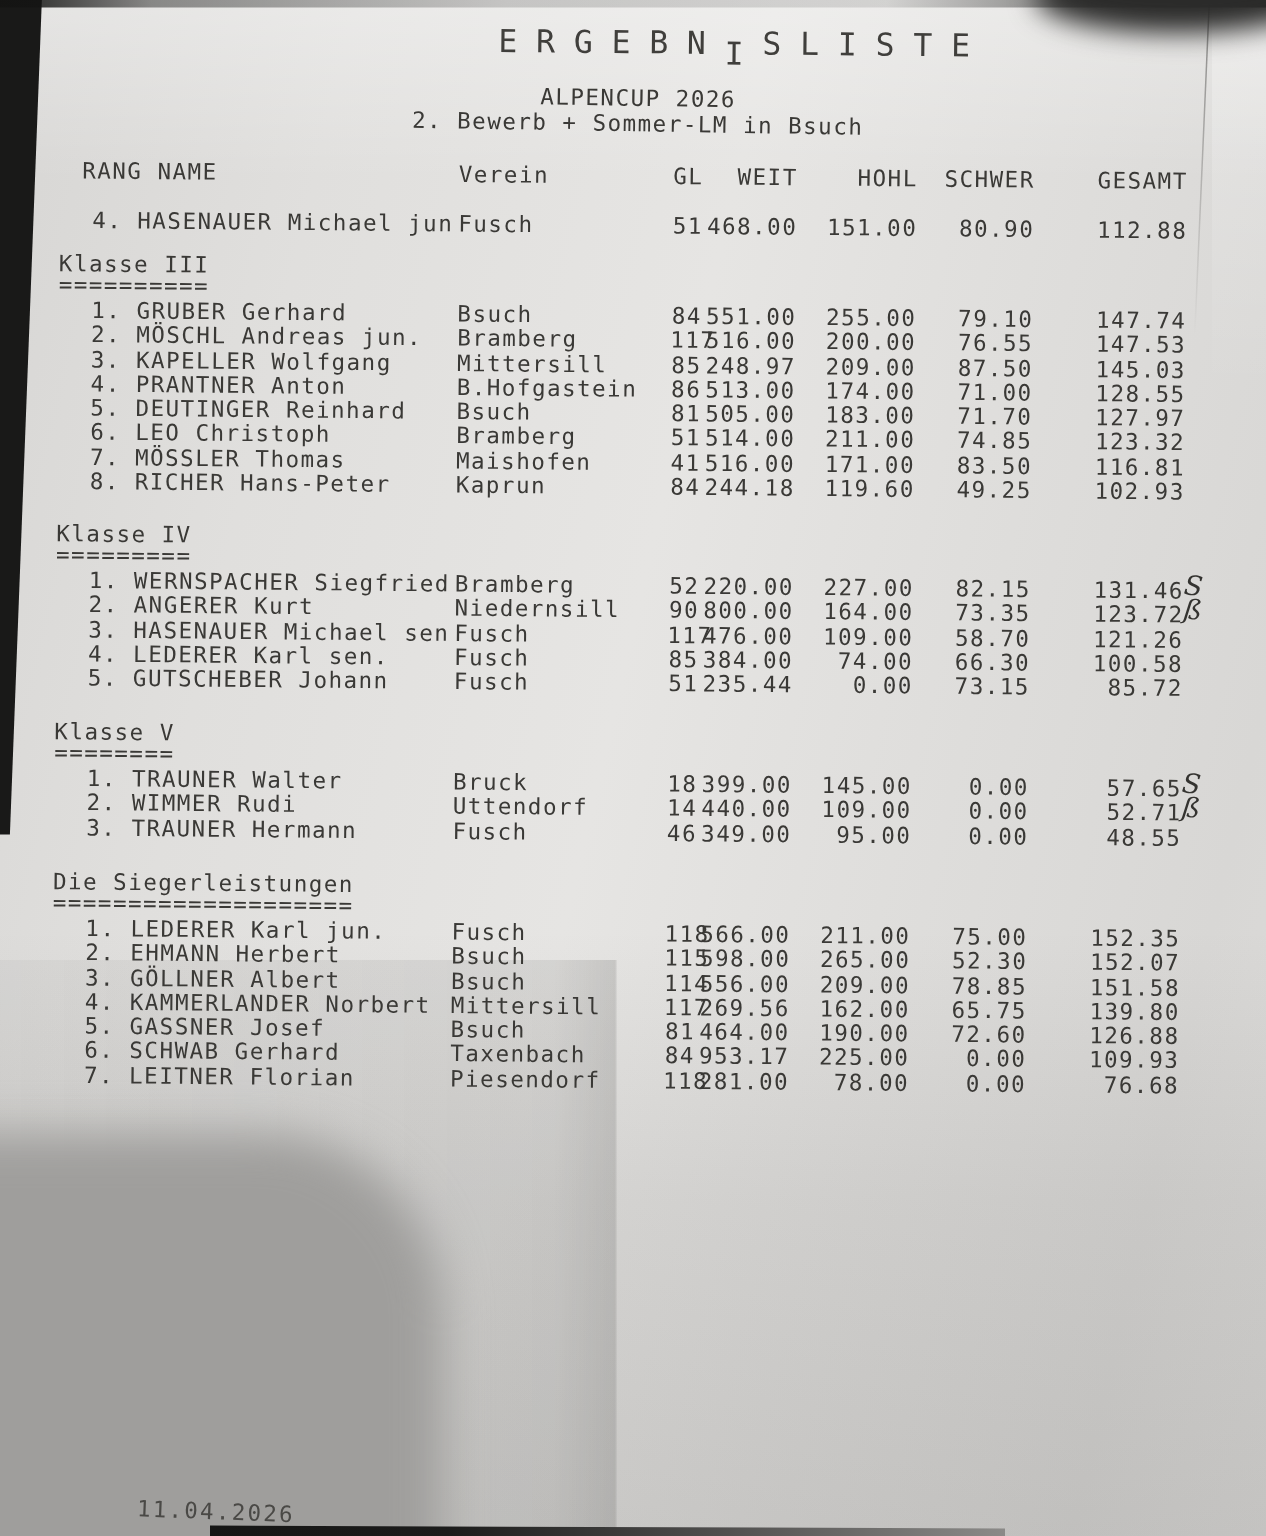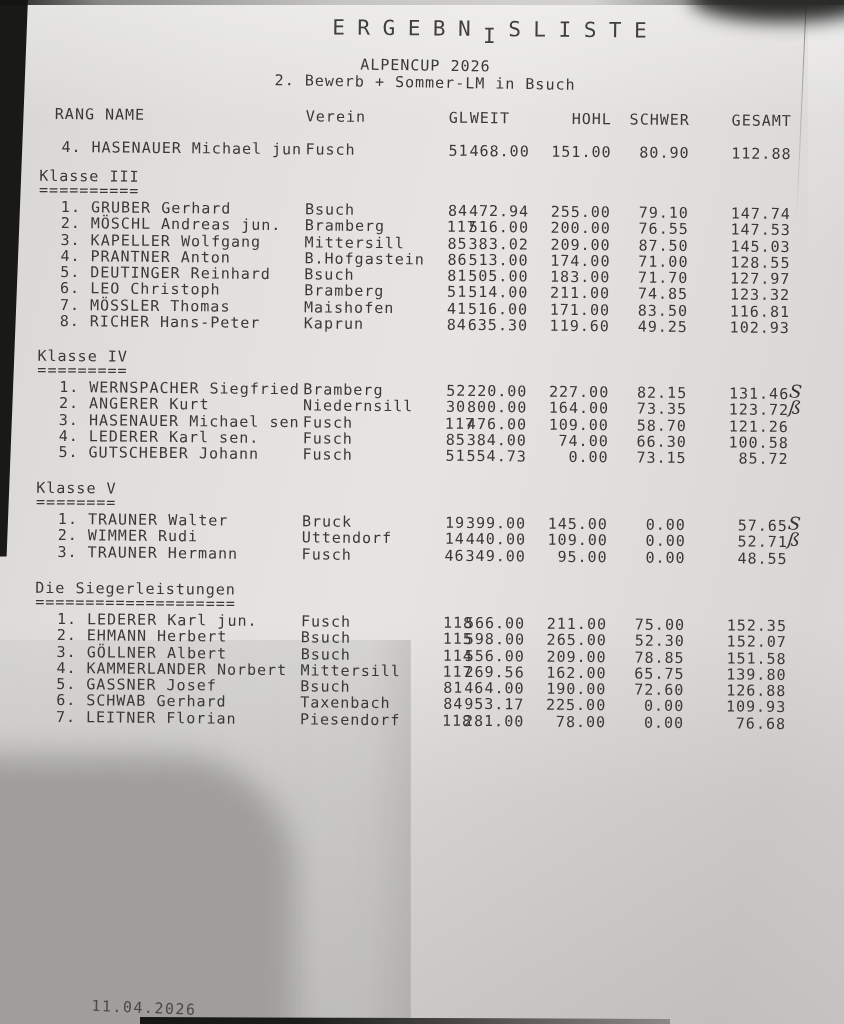--- a/index.html
+++ b/index.html
@@ -74,21 +74,21 @@
     font-size:15px;letter-spacing:1px;line-height:17px;
     transform:rotate(0.35deg);
   }
   
   .trow{display:flex;white-space:nowrap;line-height:16.3px;font-size:15px;letter-spacing:1px;}
   .c{flex:none;display:block;}
   .c.rank  {width:42px;text-align:right;}
   .c.name  {width:216px;padding-left:10px;box-sizing:border-box;}
   .c.verein{width:150px;padding-left:8px;box-sizing:border-box;}
   .c.gl    {width:22px;text-align:center;}
-  .c.weit  {width:62px;text-align:left;}
+  .c.weit  {width:62px;text-align:right;}
   .c.hohl  {width:80px;text-align:right;}
   .c.schwer{width:78px;text-align:right;}
   .c.gesamt{width:102px;text-align:right;}
   .c.mark  {width:20px;font-family:"DejaVu Serif","Liberation Serif",serif;
             font-style:italic;font-size:18px;line-height:14px;color:#343330;
             transform:translateY(-1px) rotate(6deg);}
   .header-row{position:absolute;left:40px;top:106px;width:780px;}
   .header-row .rangname{width:258px;padding-left:15px;box-sizing:border-box;}
   #sections-root{position:absolute;left:0;top:0;width:100%;}
   .section{position:absolute;left:40px;width:780px;}
@@ -157,21 +157,21 @@
 
   <div class="section">
     <div class="section-heading">Klasse III</div>
     <div class="section-underline">==========</div>
     <div class="section-rows">
   <div class="trow">
     <span class="c rank">1.</span>
     <span class="c name">GRUBER Gerhard</span>
     <span class="c verein">Bsuch</span>
     <span class="c gl">84</span>
-    <span class="c weit">472.94</span>
+    <span class="c weit">551.00</span>
     <span class="c hohl">255.00</span>
     <span class="c schwer">79.10</span>
     <span class="c gesamt">147.74</span>
     <span class="c mark"></span>
   </div>
 
   <div class="trow">
     <span class="c rank">2.</span>
     <span class="c name">MÖSCHL Andreas jun.</span>
     <span class="c verein">Bramberg</span>
@@ -181,21 +181,21 @@
     <span class="c schwer">76.55</span>
     <span class="c gesamt">147.53</span>
     <span class="c mark"></span>
   </div>
 
   <div class="trow">
     <span class="c rank">3.</span>
     <span class="c name">KAPELLER Wolfgang</span>
     <span class="c verein">Mittersill</span>
     <span class="c gl">85</span>
-    <span class="c weit">383.02</span>
+    <span class="c weit">248.97</span>
     <span class="c hohl">209.00</span>
     <span class="c schwer">87.50</span>
     <span class="c gesamt">145.03</span>
     <span class="c mark"></span>
   </div>
 
   <div class="trow">
     <span class="c rank">4.</span>
     <span class="c name">PRANTNER Anton</span>
     <span class="c verein">B.Hofgastein</span>
@@ -241,21 +241,21 @@
     <span class="c schwer">83.50</span>
     <span class="c gesamt">116.81</span>
     <span class="c mark"></span>
   </div>
 
   <div class="trow">
     <span class="c rank">8.</span>
     <span class="c name">RICHER Hans-Peter</span>
     <span class="c verein">Kaprun</span>
     <span class="c gl">84</span>
-    <span class="c weit">635.30</span>
+    <span class="c weit">244.18</span>
     <span class="c hohl">119.60</span>
     <span class="c schwer">49.25</span>
     <span class="c gesamt">102.93</span>
     <span class="c mark"></span>
   </div>
 </div>
   </div>
 
   <div class="section">
     <div class="section-heading">Klasse IV</div>
@@ -270,21 +270,21 @@
     <span class="c hohl">227.00</span>
     <span class="c schwer">82.15</span>
     <span class="c gesamt">131.46</span>
     <span class="c mark">S</span>
   </div>
 
   <div class="trow">
     <span class="c rank">2.</span>
     <span class="c name">ANGERER Kurt</span>
     <span class="c verein">Niedernsill</span>
-    <span class="c gl">30</span>
+    <span class="c gl">90</span>
     <span class="c weit">800.00</span>
     <span class="c hohl">164.00</span>
     <span class="c schwer">73.35</span>
     <span class="c gesamt">123.72</span>
     <span class="c mark">ß</span>
   </div>
 
   <div class="trow">
     <span class="c rank">3.</span>
     <span class="c name">HASENAUER Michael sen</span>
@@ -307,38 +307,38 @@
     <span class="c schwer">66.30</span>
     <span class="c gesamt">100.58</span>
     <span class="c mark"></span>
   </div>
 
   <div class="trow">
     <span class="c rank">5.</span>
     <span class="c name">GUTSCHEBER Johann</span>
     <span class="c verein">Fusch</span>
     <span class="c gl">51</span>
-    <span class="c weit">554.73</span>
+    <span class="c weit">235.44</span>
     <span class="c hohl">0.00</span>
     <span class="c schwer">73.15</span>
     <span class="c gesamt">85.72</span>
     <span class="c mark"></span>
   </div>
 </div>
   </div>
 
   <div class="section">
     <div class="section-heading">Klasse V</div>
     <div class="section-underline">========</div>
     <div class="section-rows">
   <div class="trow">
     <span class="c rank">1.</span>
     <span class="c name">TRAUNER Walter</span>
     <span class="c verein">Bruck</span>
-    <span class="c gl">19</span>
+    <span class="c gl">18</span>
     <span class="c weit">399.00</span>
     <span class="c hohl">145.00</span>
     <span class="c schwer">0.00</span>
     <span class="c gesamt">57.65</span>
     <span class="c mark">S</span>
   </div>
 
   <div class="trow">
     <span class="c rank">2.</span>
     <span class="c name">WIMMER Rudi</span>

